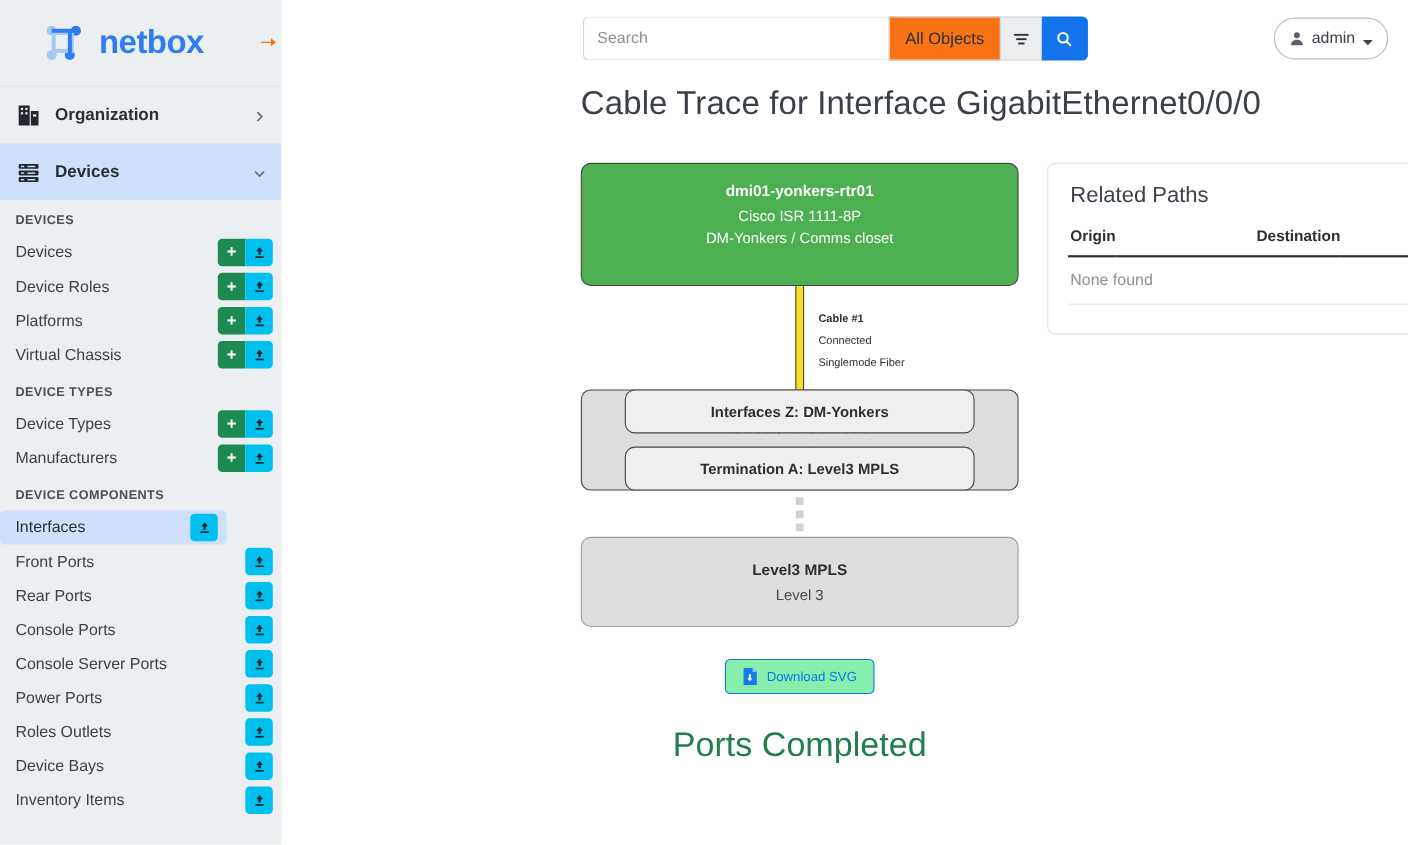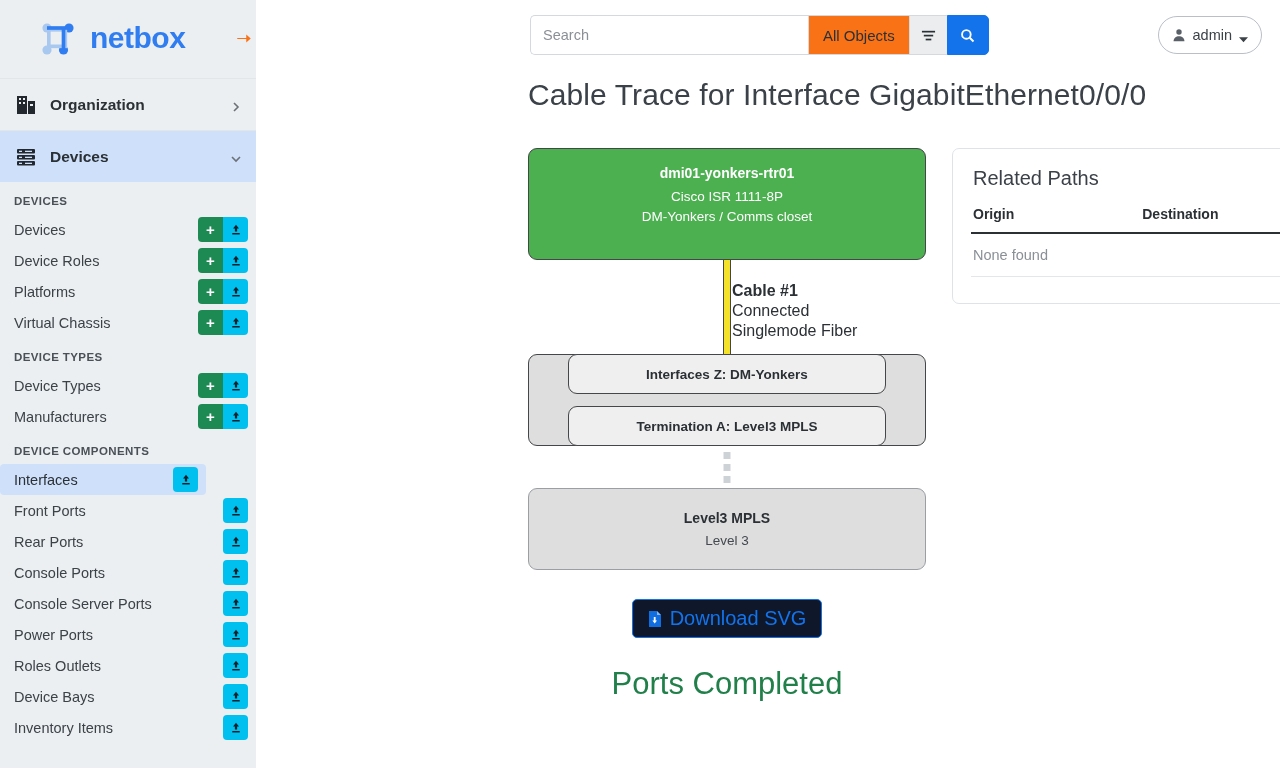--- a/index.html
+++ b/index.html
@@ -134,22 +134,22 @@
 
   .cable-seg {
     height: 94px; position: relative; display: flex;
   }
   .cable-line {
     position: absolute; left: 199px; top: 0; transform: translateX(-50%);
     width: 8px; height: 94px; background: #f4e12a;
     border-left: 1px solid #45464a; border-right: 1px solid #45464a;
   }
   .cable-label {
-    position: absolute; left: 204px; top: 21px;
-    font-size: 16px; color: #2b3035; line-height: 20px; text-align: left;
+    position: absolute; left: 216px; top: 21px;
+    font-size: 10px; color: #2b3035; line-height: 20px; text-align: left;
   }
   .cable-label .c-title { font-weight: 700; }
 
   .circuit-box {
     width: 398px; min-height: 76px; background: #dedede;
     border: 1px solid #45464a; border-radius: 9px;
     display: flex; flex-direction: column; align-items: center; justify-content: center;
     color: #2b3035; text-align: center; position: relative;
     margin-top: -40px; padding: 26px 10px; z-index: 1;
   }
@@ -167,22 +167,22 @@
     border: 1px solid #9a9fa4; border-radius: 9px;
     display: flex; flex-direction: column; align-items: center; justify-content: center;
     color: #2b3035; text-align: center;
   }
   .provider-box .p-name { font-size: 14px; font-weight: 700; margin-bottom: 7px; }
   .provider-box .p-sub { font-size: 13.5px; color: #43494f; }
 
   .dl-wrap { display: flex; justify-content: center; margin-top: 29px; }
   .dl-btn {
     display: flex; align-items: center; gap: 8px;
-    border: 1px solid #1273eb; border-radius: 5px; background: #0f172a;
-    color: #1273eb; font-size: 20px; padding: 7px 15px; cursor: pointer;
+    border: 1px solid #1273eb; border-radius: 5px; background: #86efac;
+    color: #1273eb; font-size: 12px; padding: 7px 15px; cursor: pointer;
     font-family: inherit;
   }
   .dl-btn svg { width: 14px; height: 16px; color: #1273eb; }
 
   .trace-status {
     text-align: center; font-size: 31px; color: #21804a;
     margin-top: 28px; font-weight: 400;
   }
 
   

